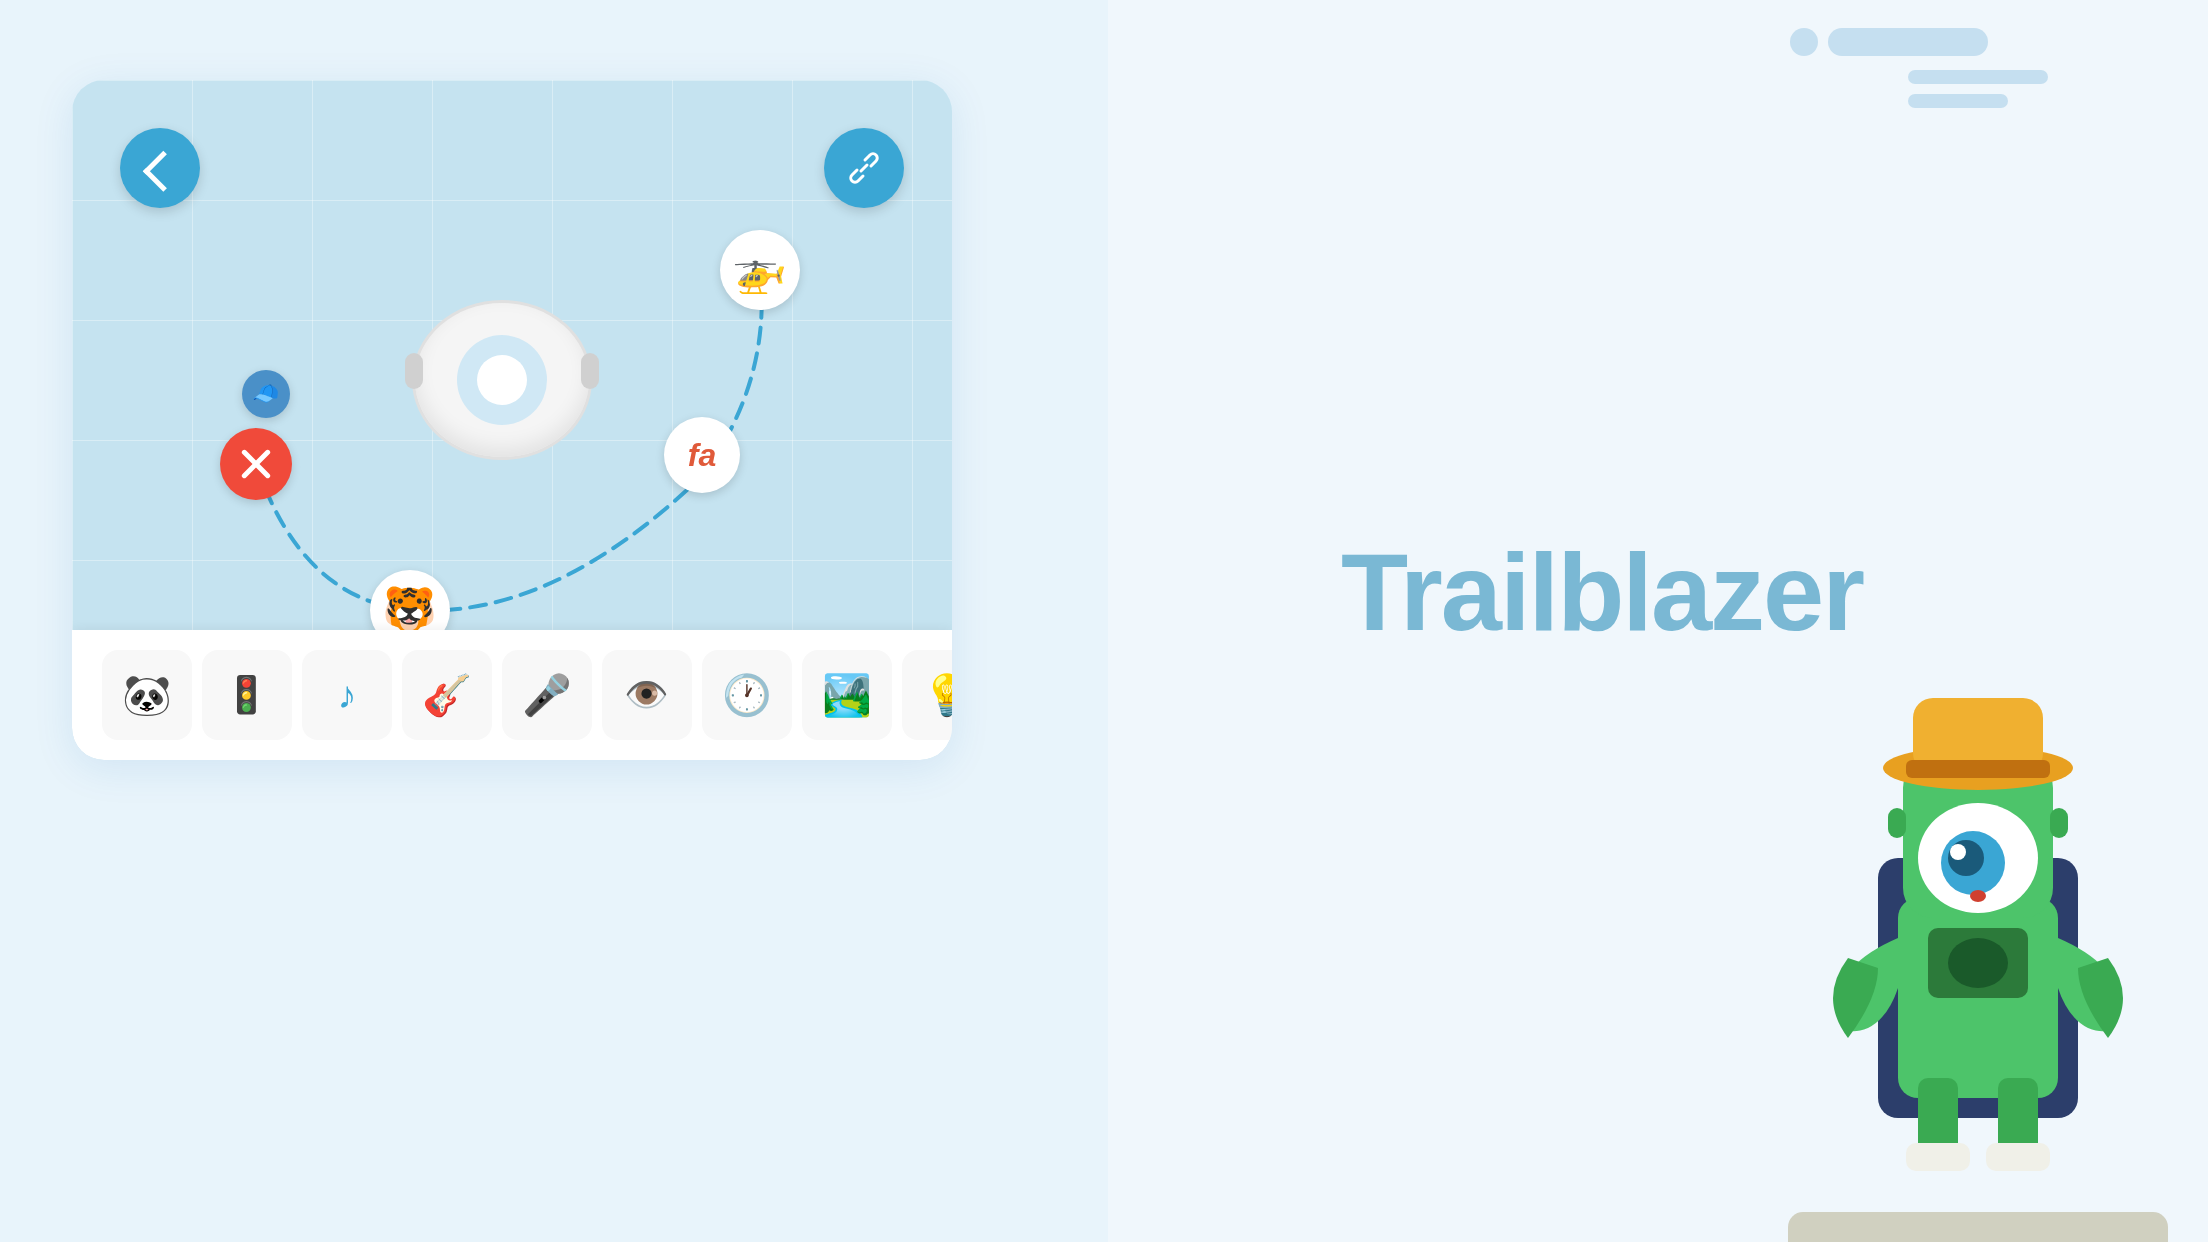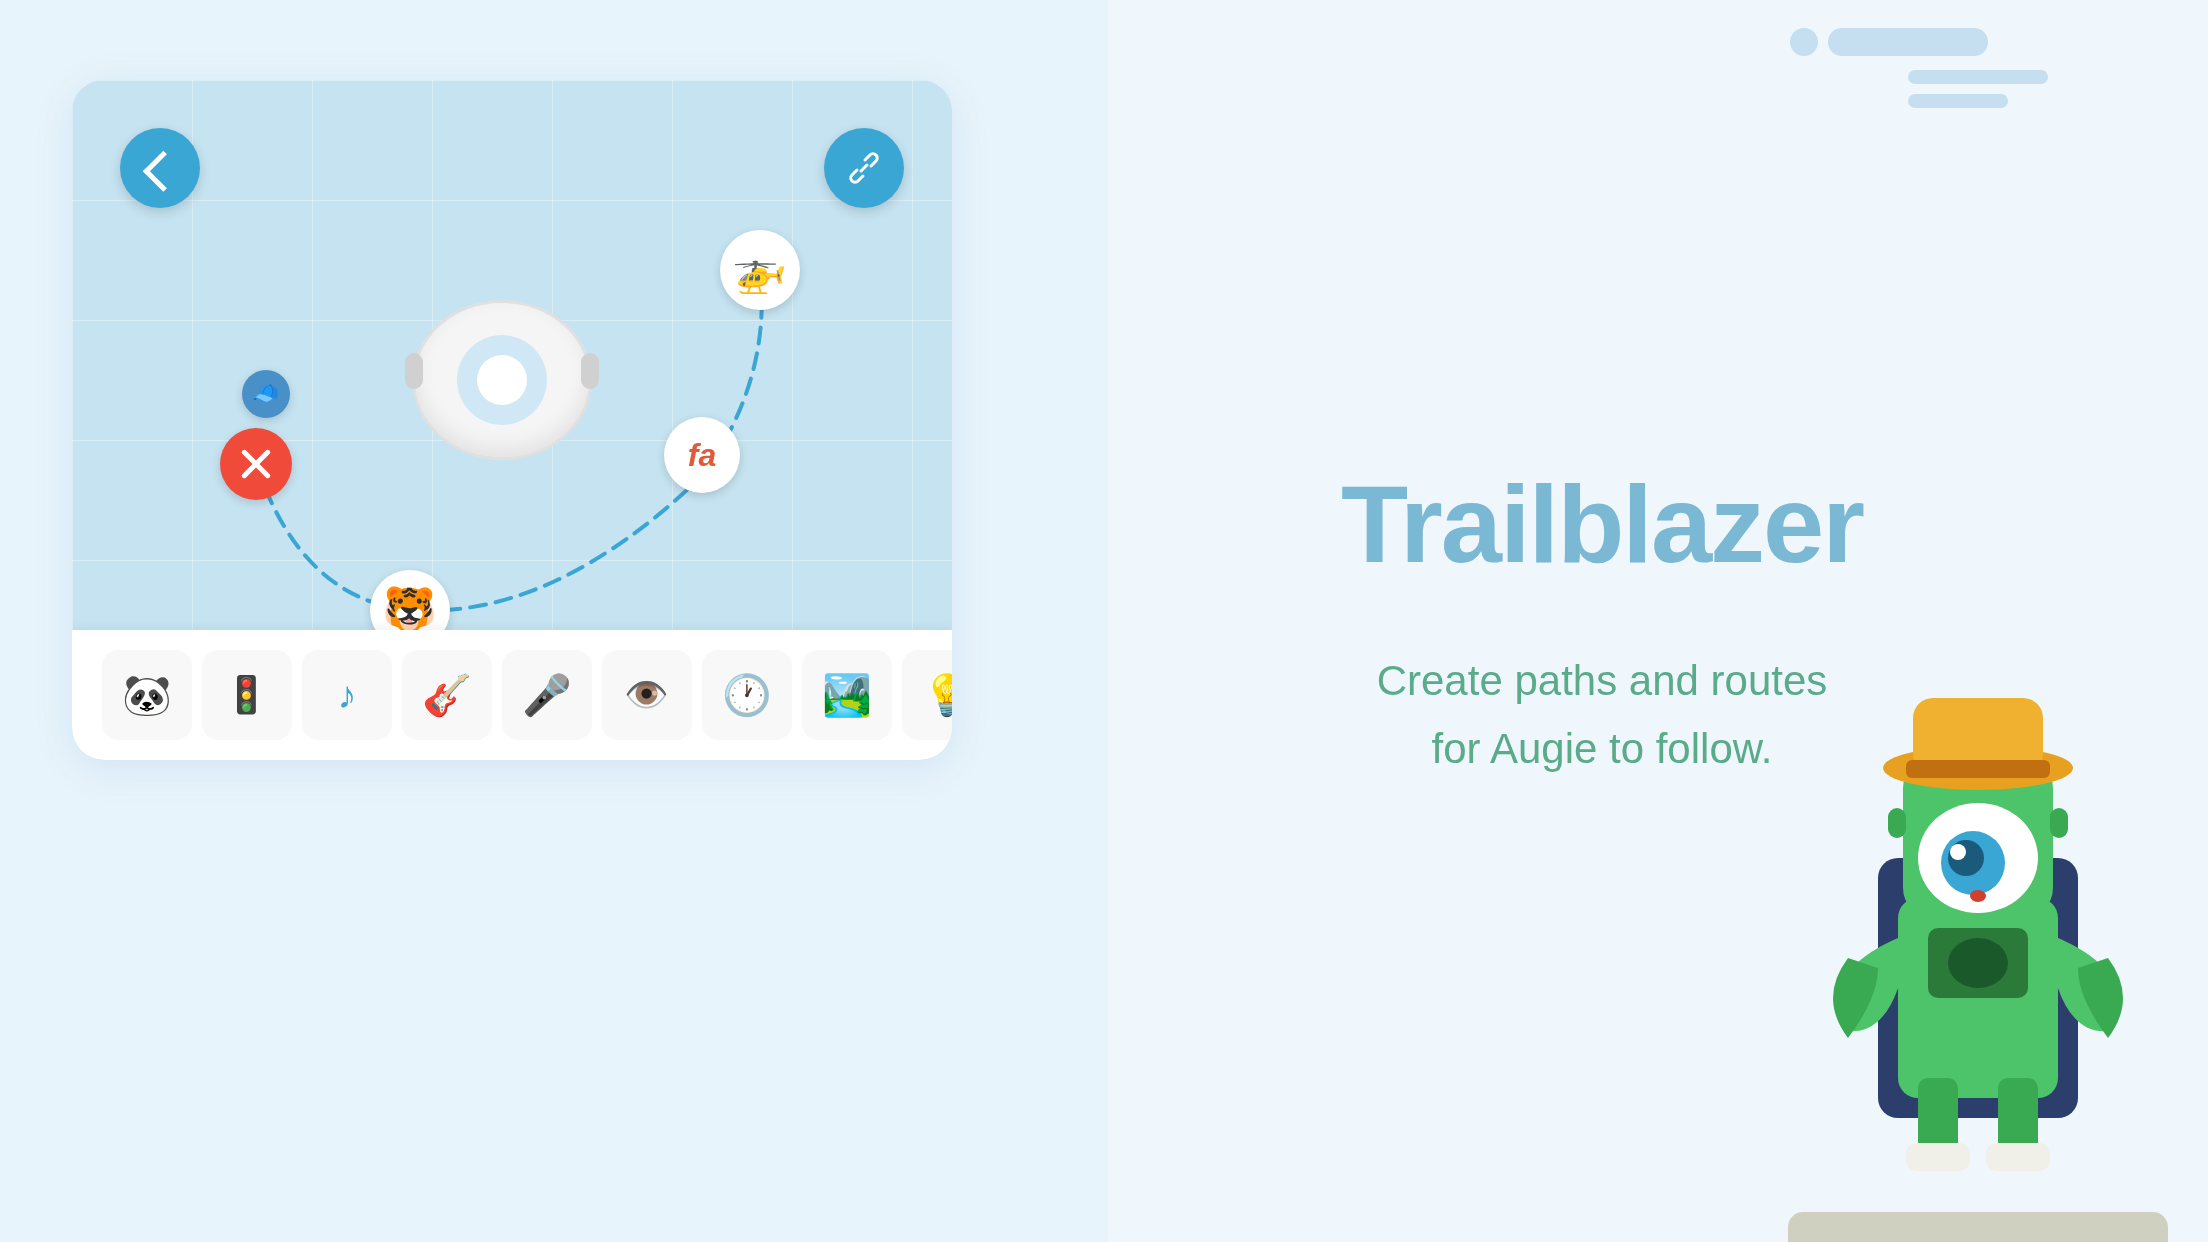--- a/index.html
+++ b/index.html
@@ -418,24 +418,20 @@
     <div class="tool-item" style="font-size:36px;">👁️</div>
     <div class="tool-item">🕐</div>
     <div class="tool-item">🏞️</div>
     <div class="tool-item">💡</div>
   </div>
 </div>
 
 <div class="right-content">
   <div style="max-width: 600px; text-align:center; margin-right: 60px;">
     <div class="title-text">Trailblazer</div>
-    <div class="desc-text">
-      <div>Create  paths  and  routes</div>
-      <div>for  Augie  to  follow.</div>
-    </div>
   </div>
 </div>
 
 <div class="augie-svg-wrap">
   <svg width="380" height="560" viewBox="0 0 380 560" xmlns="http://www.w3.org/2000/svg">
 
     <rect x="90" y="180" width="200" height="260" rx="20" fill="#2c3e6b"></rect>
     <rect x="130" y="160" width="120" height="30" rx="10" fill="#243060"></rect>
 
     <rect x="110" y="220" width="160" height="200" rx="20" fill="#4dc46a"></rect>

